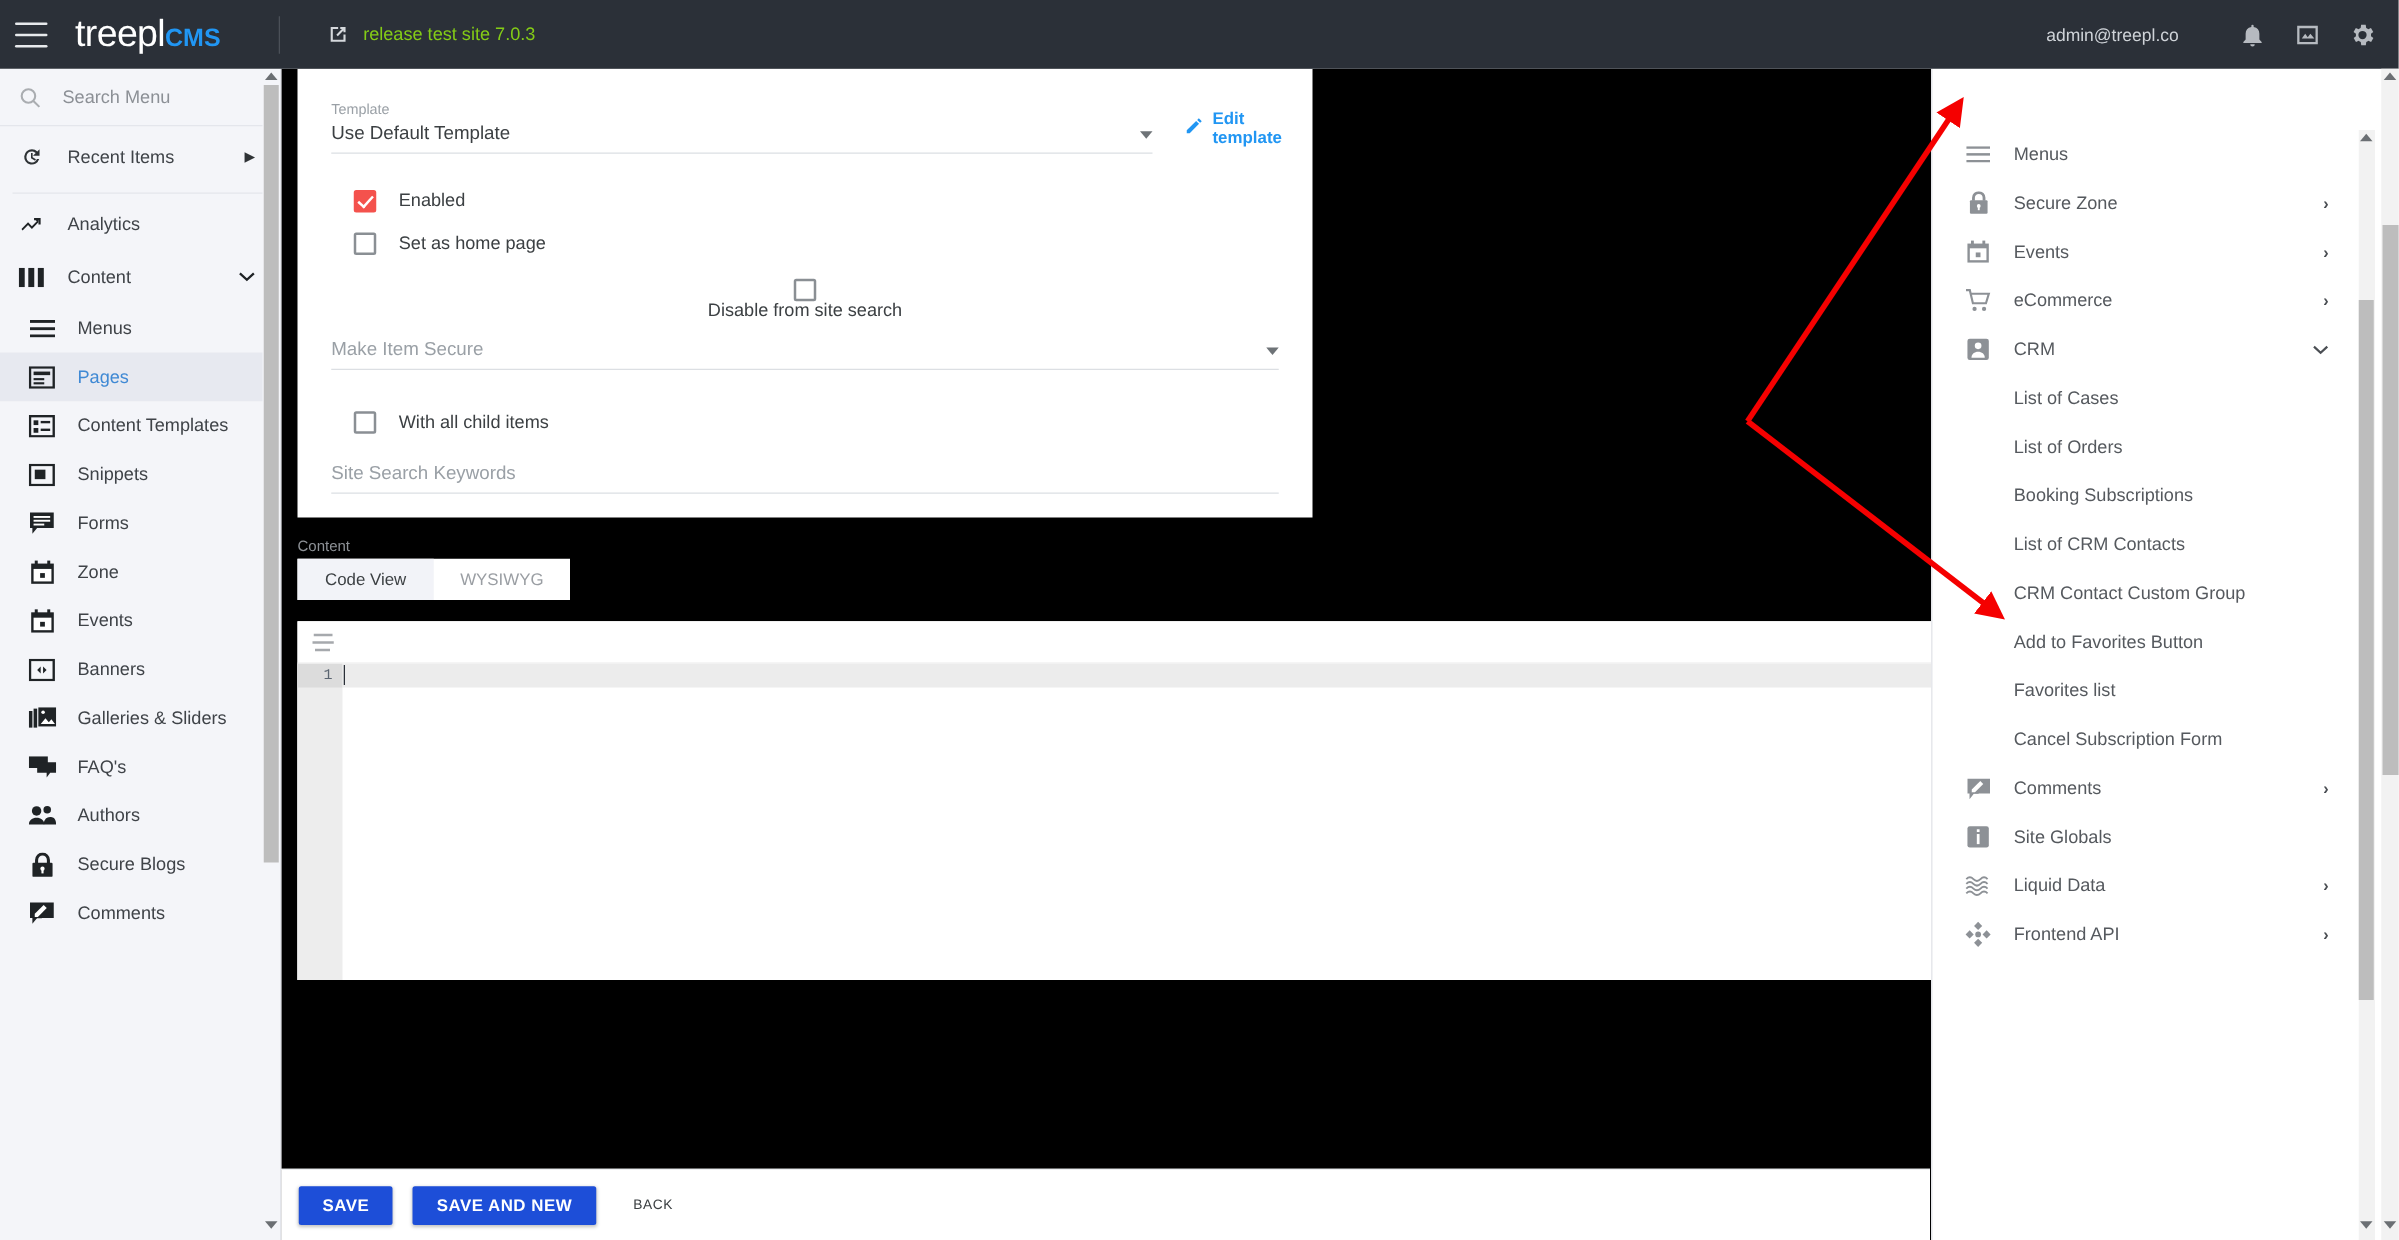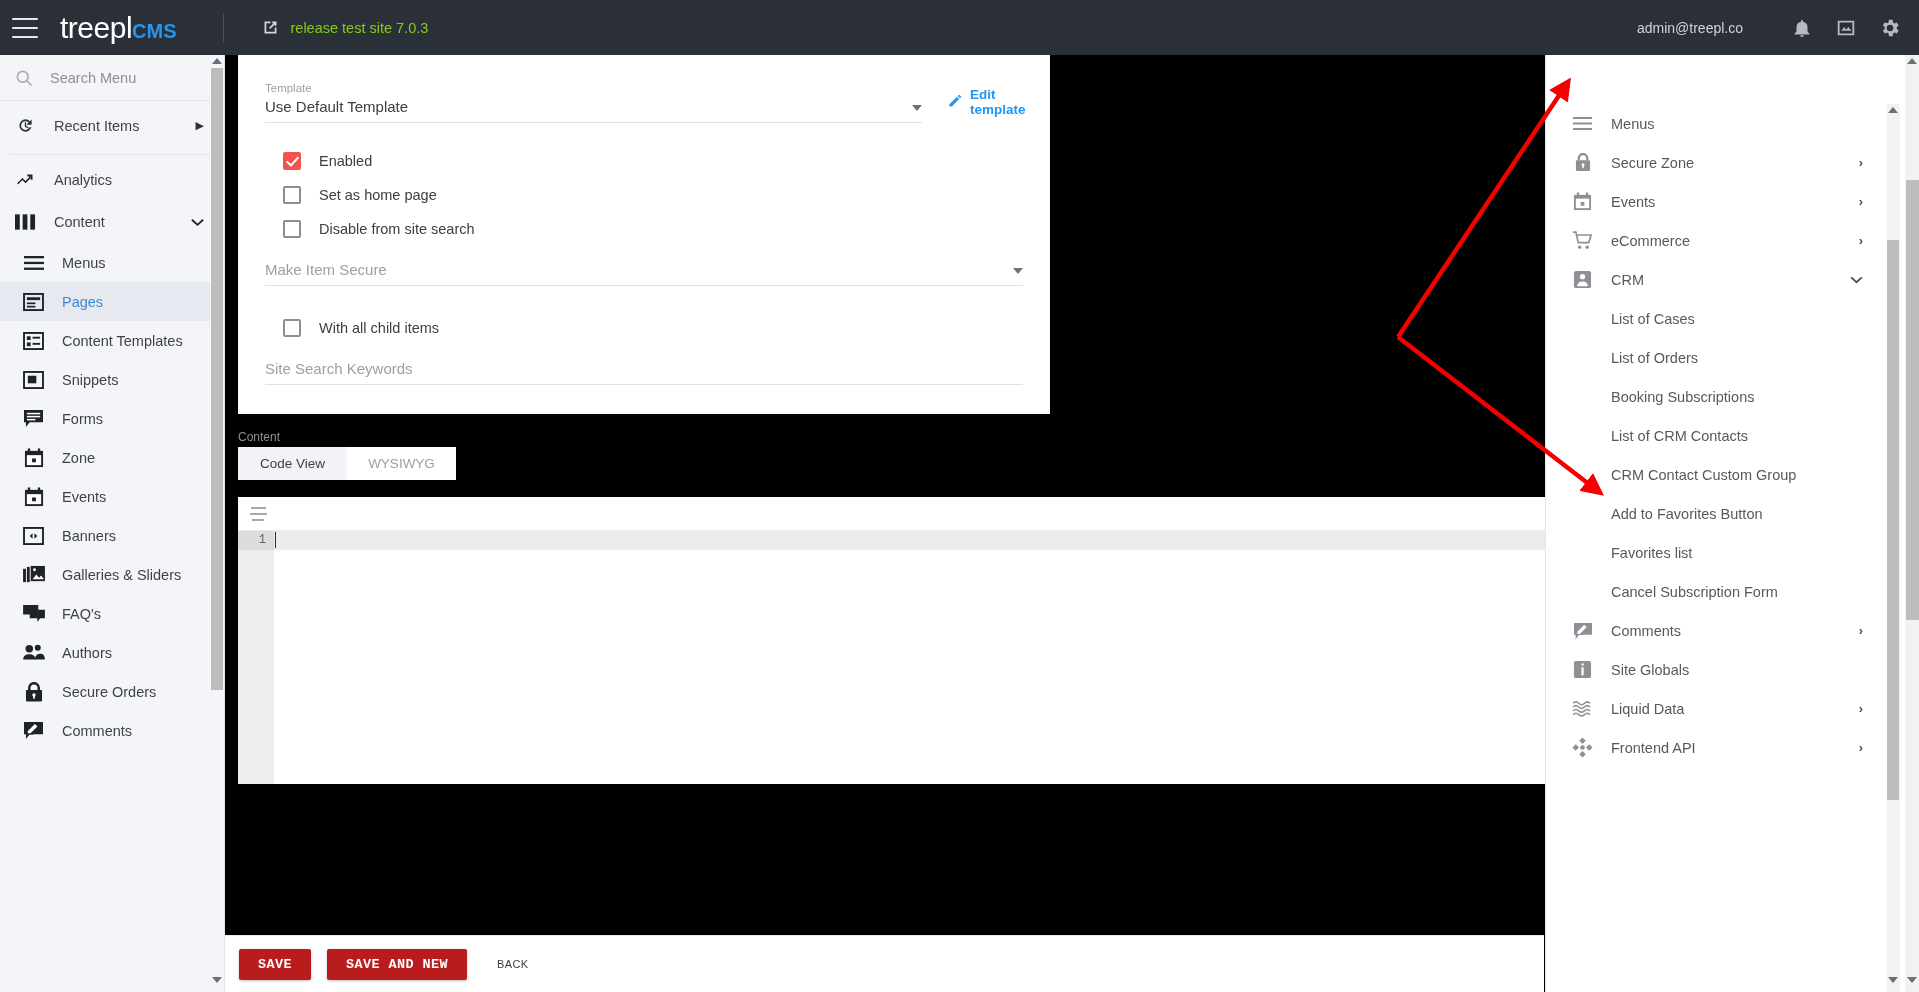--- a/index.html
+++ b/index.html
@@ -120,23 +120,23 @@
   .editor .codearea { flex: 1 1 auto; position: relative; }
   .editor .firstline { height: 19px; background: #ececec; }
   .editor .caret { position: absolute; left: 1px; top: 1px; width: 1px; height: 16px; background: #2b3038; }
 
   
   .actionbar {
     position: absolute; left: 225px; top: 935px; width: 1319px; height: 57px;
     background: #ffffff; border-top: 1px solid #eceef1; display: flex; align-items: center;
     padding-left: 14px; z-index: 25;
   }
-  .btn { height: 31px; padding: 0 19px; background: #b91c1c; color: #fff; font-size: 13.5px;
+  .btn { height: 31px; padding: 0 19px; background: #1d4ed8; color: #fff; font-size: 13.5px;
     font-weight: 700; letter-spacing: .4px; border: none; border-radius: 2px; cursor: pointer;
-    box-shadow: 0 1px 3px rgba(0,0,0,.25); font-family: Liberation Mono, monospace;
+    box-shadow: 0 1px 3px rgba(0,0,0,.25); font-family: Liberation Sans, sans-serif;
     display: flex; align-items: center; }
   .btn + .btn { margin-left: 16px; }
   .btnflat { background: transparent; color: #3c4043; box-shadow: none; font-weight: 400;
     margin-left: 16px; letter-spacing: .4px; height: 31px; padding: 0 14px; border: none;
     font-size: 11px; cursor: pointer; font-family: "Liberation Sans", sans-serif; }
 
   
   .panel {
     position: absolute; top: 55px; left: 1545px; width: 374px; height: 937px;
     background: #ffffff; border-left: 1px solid #e3e5ea; z-index: 30;
@@ -402,21 +402,21 @@
 
     <div class="navitem sub">
       <span class="ico">
         <svg width="18" height="20" viewBox="0 0 19 21">
             <path d="M4.5 9V6.2a5 5 0 0 1 10 0V9" fill="none" stroke="#1f2326" stroke-width="2.6"></path>
             <rect x="1" y="8.5" width="17" height="12" rx="1" fill="#1f2326"></rect>
             <circle cx="9.5" cy="13.6" r="1.8" fill="#fff"></circle>
             <rect x="8.6" y="13.6" width="1.8" height="4" fill="#fff"></rect>
           </svg>
       </span>
-      <span class="lbl">Secure Orders</span>
+      <span class="lbl">Secure Blogs</span>
     </div>
 
     <div class="navitem sub">
       <span class="ico">
         <svg width="21" height="19" viewBox="0 0 22 20">
             <path fill="#1f2326" d="M1 1h20v13H7l-4 5V14H1z"></path>
             <path fill="#fff" d="M5 10.6L12.5 3.1l2.6 2.6L7.6 13.2H5z"></path>
             <path fill="#1f2326" d="M5 13.2h6v1.1H5z"></path>
           </svg>
       </span>
@@ -458,21 +458,21 @@
       <div style="height:22px"></div>
 
       <div class="cbrow">
         <span class="cb checked"></span>
         <span class="cblbl">Enabled</span>
       </div>
       <div class="cbrow" style="margin-top:2px;">
         <span class="cb"></span>
         <span class="cblbl">Set as home page</span>
       </div>
-      <div class="cbrow" style="margin-top:2px;">
+      <div class="cbrow" style="margin-top:12px;flex-direction:column;">
         <span class="cb"></span>
         <span class="cblbl">Disable from site search</span>
       </div>
 
       <div class="field" style="margin-top:16px;">
         <div class="fline">
           <span class="fph">Make Item Secure</span>
           <span class="dd"></span>
         </div>
       </div>

